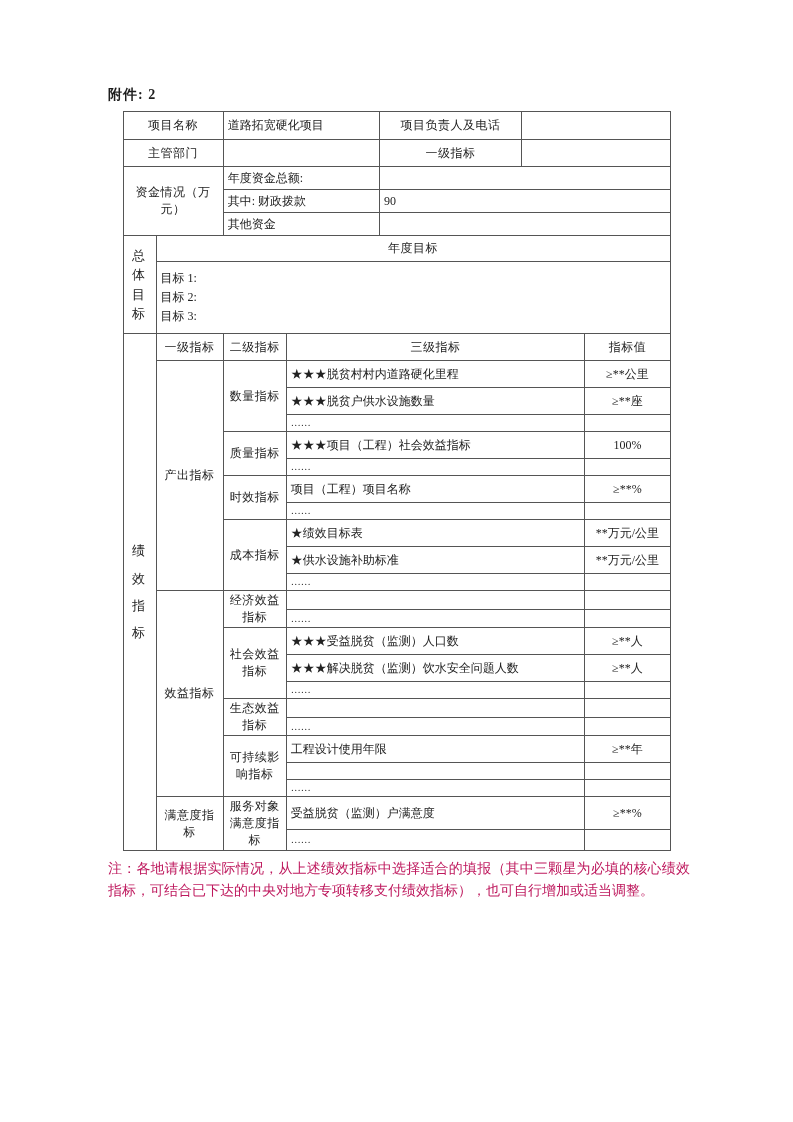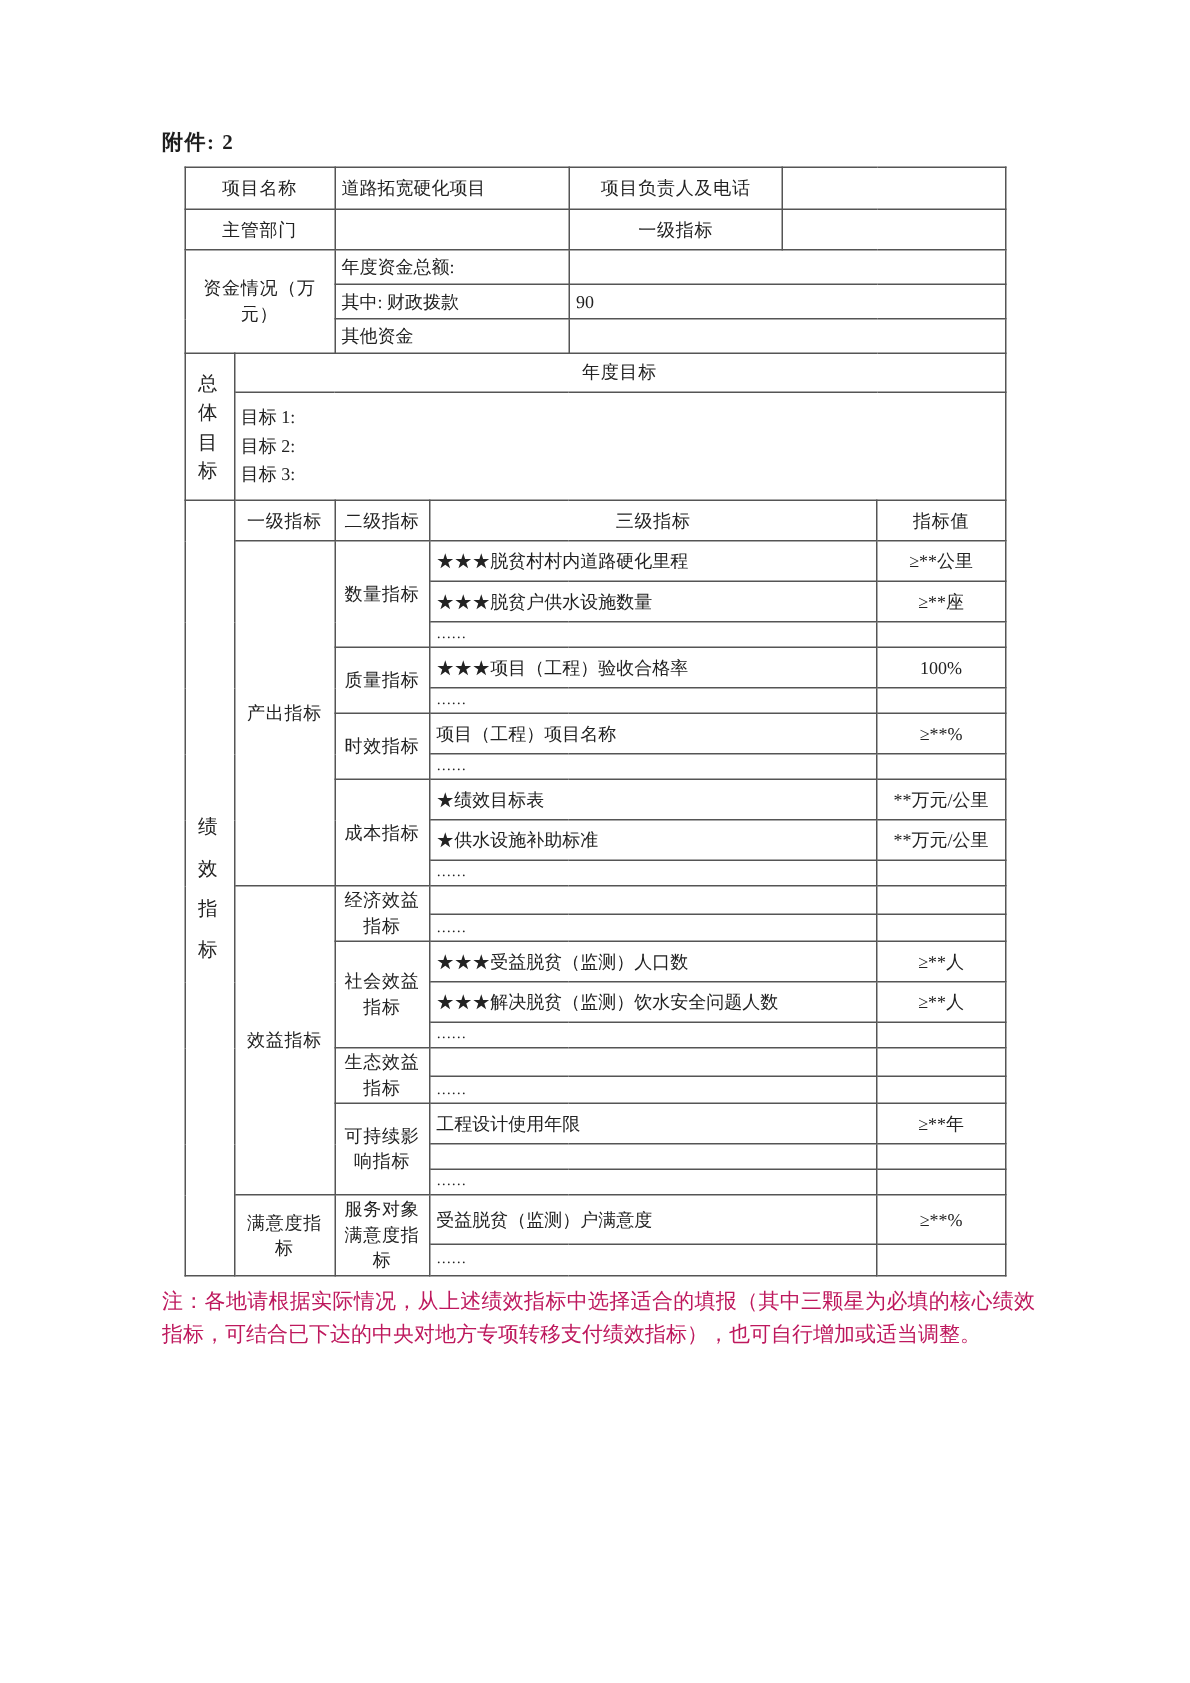--- a/index.html
+++ b/index.html
@@ -165,21 +165,21 @@
       <td colspan="3" class="l">★★★脱贫户供水设施数量</td>
       <td class="c">≥**座</td>
     </tr>
     <tr class="hs">
       <td colspan="3" class="l dots">……</td>
       <td class="c"></td>
     </tr>
 
     <tr class="h27">
       <td rowspan="2" class="c lbl">质量指标</td>
-      <td colspan="3" class="l">★★★项目（工程）验收合格率</td>
+      <td colspan="3" class="l">★★★项目（工程）社会效益指标</td>
       <td class="c">100%</td>
     </tr>
     <tr class="hs">
       <td colspan="3" class="l dots">……</td>
       <td class="c"></td>
     </tr>
 
     <tr class="h27">
       <td rowspan="2" class="c lbl">时效指标</td>
       <td colspan="3" class="l">项目（工程）项目名称</td>

